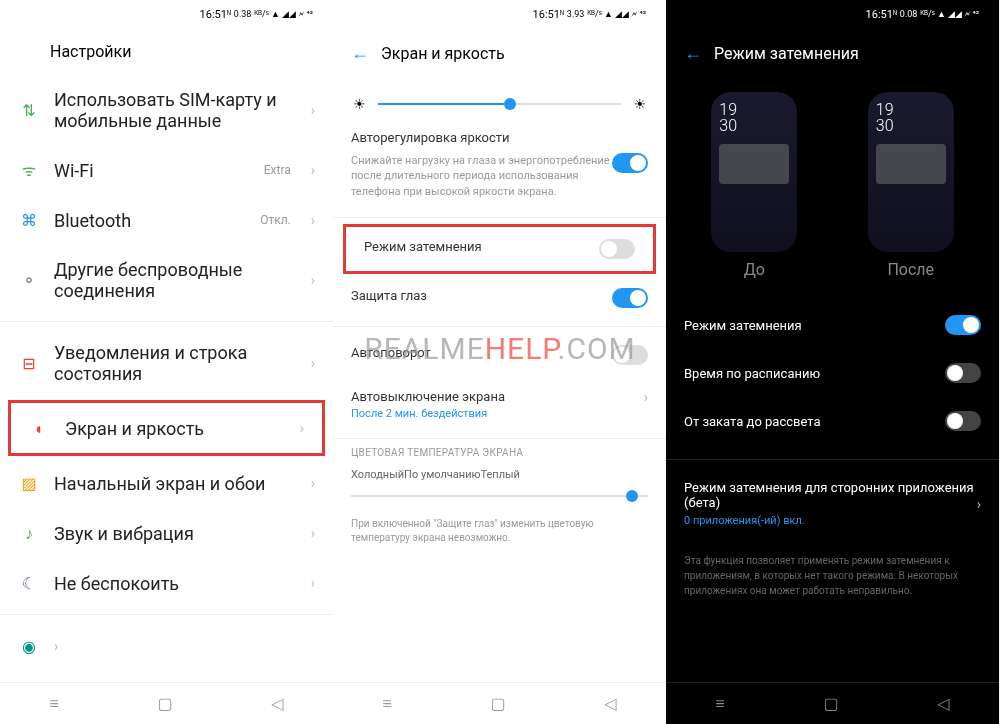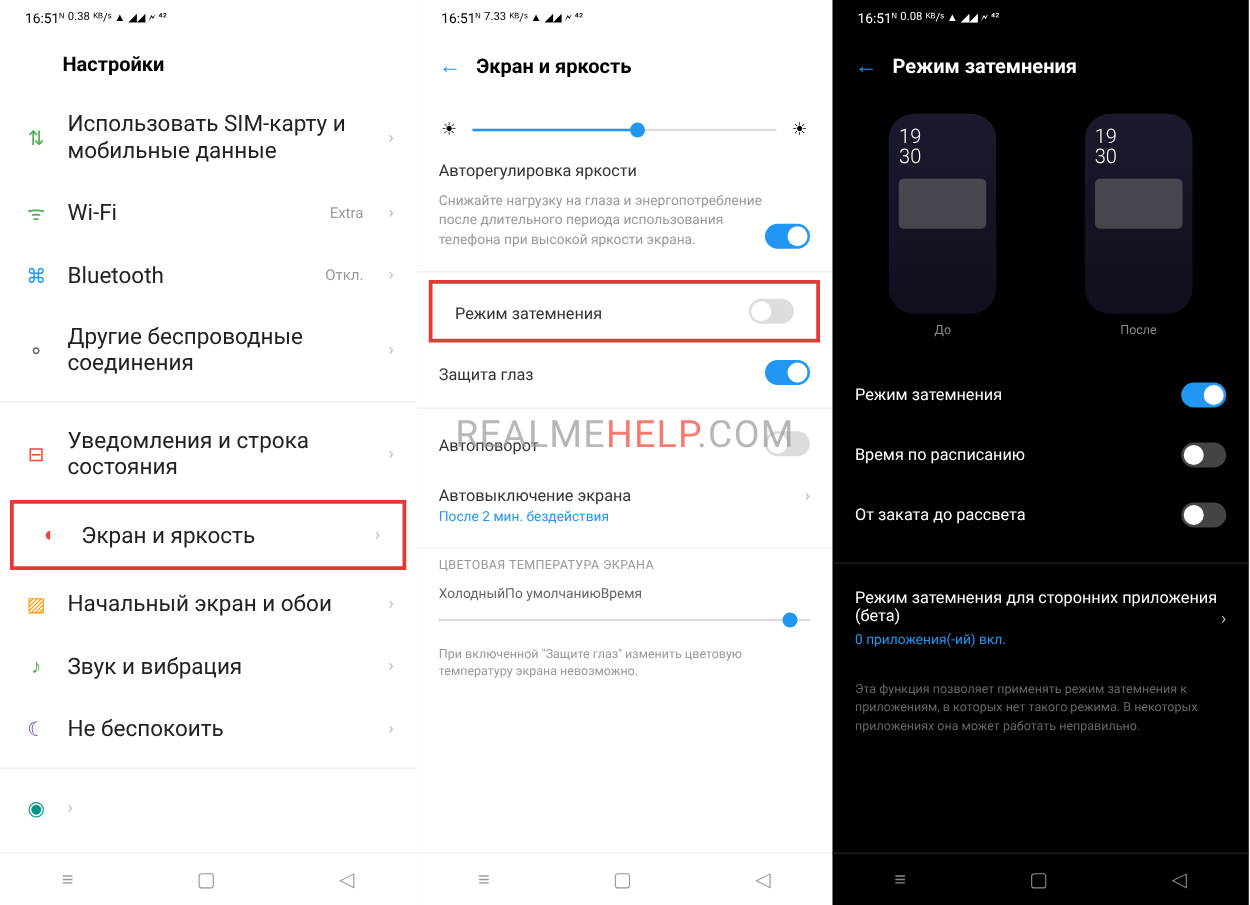--- a/index.html
+++ b/index.html
@@ -1,23 +1,23 @@
 <!DOCTYPE html>
 <html><head>
 <meta charset="utf-8">
 <style>
 *{margin:0;padding:0;box-sizing:border-box;font-family:-apple-system,Roboto,sans-serif}
 body{background:#f0f0f0;width:1000px;height:724px;overflow:hidden;position:relative}
 .container{display:flex;width:1000px;height:724px}
 .screen{width:333px;height:724px;background:#fff;position:relative;display:flex;flex-direction:column}
 .screen.dark{background:#000;color:#fff}
-.statusbar{display:flex;justify-content:flex-start;align-items:center;padding:8px 20px;font-size:11px;height:28px}
+.statusbar{display:flex;justify-content:flex-end;align-items:center;padding:8px 20px;font-size:11px;height:28px}
 .dark .statusbar{color:#fff}
 .sb-right{display:flex;align-items:center;gap:3px;font-size:9px}
-.header{display:flex;align-items:center;padding:14px 18px;gap:12px;font-size:16px;font-weight:700}
+.header{display:flex;align-items:center;padding:14px 18px;gap:12px;font-size:16px;font-weight:400}
 .dark .header{color:#fff}
 .back-arrow{color:#2196f3;font-size:18px;cursor:pointer}
 .dark .back-arrow{color:#2196f3}
 .content{flex:1;overflow:hidden}
 .list-item{display:flex;align-items:center;padding:14px 18px;gap:14px;position:relative}
 .list-icon{width:22px;height:22px;display:flex;align-items:center;justify-content:center;font-size:16px}
 .list-text{flex:1;font-size:18px;color:#222}
 .chevron{color:#bbb;font-size:14px}
 .extra{color:#999;font-size:12px;margin-right:6px}
 .highlight{border:3px solid #e53935;margin:2px 8px}
@@ -29,38 +29,38 @@
 .slider-fill{height:2px;background:#2196f3;width:52%}
 .slider-thumb{position:absolute;left:52%;top:-5px;width:12px;height:12px;border-radius:50%;background:#2196f3}
 .section-title{font-size:13px;color:#333;padding:0 18px 4px}
 .section-desc{font-size:11px;color:#999;padding:0 18px 10px;line-height:1.4}
 .toggle{width:36px;height:20px;border-radius:10px;background:#ddd;position:relative;cursor:pointer}
 .toggle.on{background:#2196f3}
 .toggle-knob{width:16px;height:16px;border-radius:50%;background:#fff;position:absolute;top:2px;left:2px}
 .toggle.on .toggle-knob{left:18px}
 .dark .toggle{background:#444}
 .dark .toggle.on{background:#2196f3}
-.item-row{display:flex;align-items:flex-end;justify-content:space-between;padding:12px 18px}
+.item-row{display:flex;align-items:flex-start;justify-content:space-between;padding:12px 18px}
 .item-label{font-size:13px;color:#333}
 .item-sub{font-size:11px;color:#2196f3;padding:0 18px 12px}
 .small-caption{font-size:10px;color:#999;padding:2px 18px;text-transform:uppercase;letter-spacing:0.3px}
 .temp-row{display:flex;justify-content:flex-start;padding:8px 18px;font-size:11px;color:#666}
 .temp-slider{margin:6px 18px;height:2px;background:#ddd;position:relative}
 .temp-thumb{position:absolute;right:10px;top:-5px;width:12px;height:12px;border-radius:50%;background:#2196f3}
 .footer-note{font-size:10px;color:#999;padding:14px 18px;line-height:1.4}
 .navbar{display:flex;justify-content:space-around;align-items:center;height:42px;border-top:1px solid #eee}
 .dark .navbar{border-top:1px solid #222}
 .nav-btn{color:#999;font-size:16px}
 .dark .nav-btn{color:#888}
 .preview-row{display:flex;justify-content:space-around;padding:14px 10px}
 .preview{display:flex;flex-direction:column;align-items:center;gap:8px}
 .phone-mock{width:86px;height:160px;border-radius:20px;background:linear-gradient(180deg,#1a1a2e 0%,#0f0f1e 100%);padding:10px 8px;position:relative}
 .phone-time{color:#fff;font-size:16px;font-weight:300;line-height:1}
 .phone-widget{width:70px;height:40px;background:rgba(120,120,120,0.5);border-radius:4px;margin-top:10px}
-.preview-label{font-size:10px;color:#888}
+.preview-label{font-size:16px;color:#888}
 .dark-section{padding:8px 0}
 .d-item{display:flex;justify-content:space-between;align-items:center;padding:14px 18px}
 .d-label{font-size:13px;color:#fff}
 .d-sub{font-size:11px;color:#2196f3}
 .d-multi{display:flex;flex-direction:column;gap:4px;flex:1}
 .d-note{font-size:10px;color:#666;padding:12px 18px;line-height:1.5}
 .watermark{position:absolute;left:50%;top:48%;transform:translate(-50%,-50%);font-size:30px;font-weight:400;letter-spacing:1px;z-index:10;opacity:0.7;white-space:nowrap}
 .wm1{color:#999}
 .wm2{color:#f44336}
 .wm3{color:#999}
@@ -172,21 +172,21 @@
 <div class="navbar">
 <span class="nav-btn">≡</span>
 <span class="nav-btn">▢</span>
 <span class="nav-btn">◁</span>
 </div>
 </div>
 
 <div class="screen">
 <div class="statusbar">
 <span>16:51</span>
-<span class="sb-right">ᴺ <span>7.33</span> ᴷᴮ/ˢ ▲ ◢◢ 🗲 ⁴²</span>
+<span class="sb-right">ᴺ <span>3.93</span> ᴷᴮ/ˢ ▲ ◢◢ 🗲 ⁴²</span>
 </div>
 <div class="header">
 <span class="back-arrow">←</span>
 <span>Экран и яркость</span>
 </div>
 <div class="content">
 <div class="slider-row">
 <span class="brightness-ic">☀</span>
 <div class="slider-track">
             <div class="slider-fill"></div>
@@ -226,21 +226,21 @@
 <div class="item-row" style="padding-bottom:2px">
 <span class="item-label">Автовыключение экрана</span>
 <span class="chevron">›</span>
 </div>
 <div class="item-sub">После 2 мин. бездействия</div>
 <div class="divider"></div>
 <div class="small-caption">ЦВЕТОВАЯ ТЕМПЕРАТУРА ЭКРАНА</div>
 <div class="temp-row">
 <span>Холодный</span>
           <span>По умолчанию</span>
-          <span>Время</span>
+          <span>Теплый</span>
 </div>
 <div class="temp-slider">
           <div class="temp-thumb"></div>
         </div>
 <div class="footer-note">При включенной "Защите глаз" изменить цветовую температуру экрана невозможно.</div>
 </div>
 <div class="navbar">
 <span class="nav-btn">≡</span>
 <span class="nav-btn">▢</span>
 <span class="nav-btn">◁</span>

